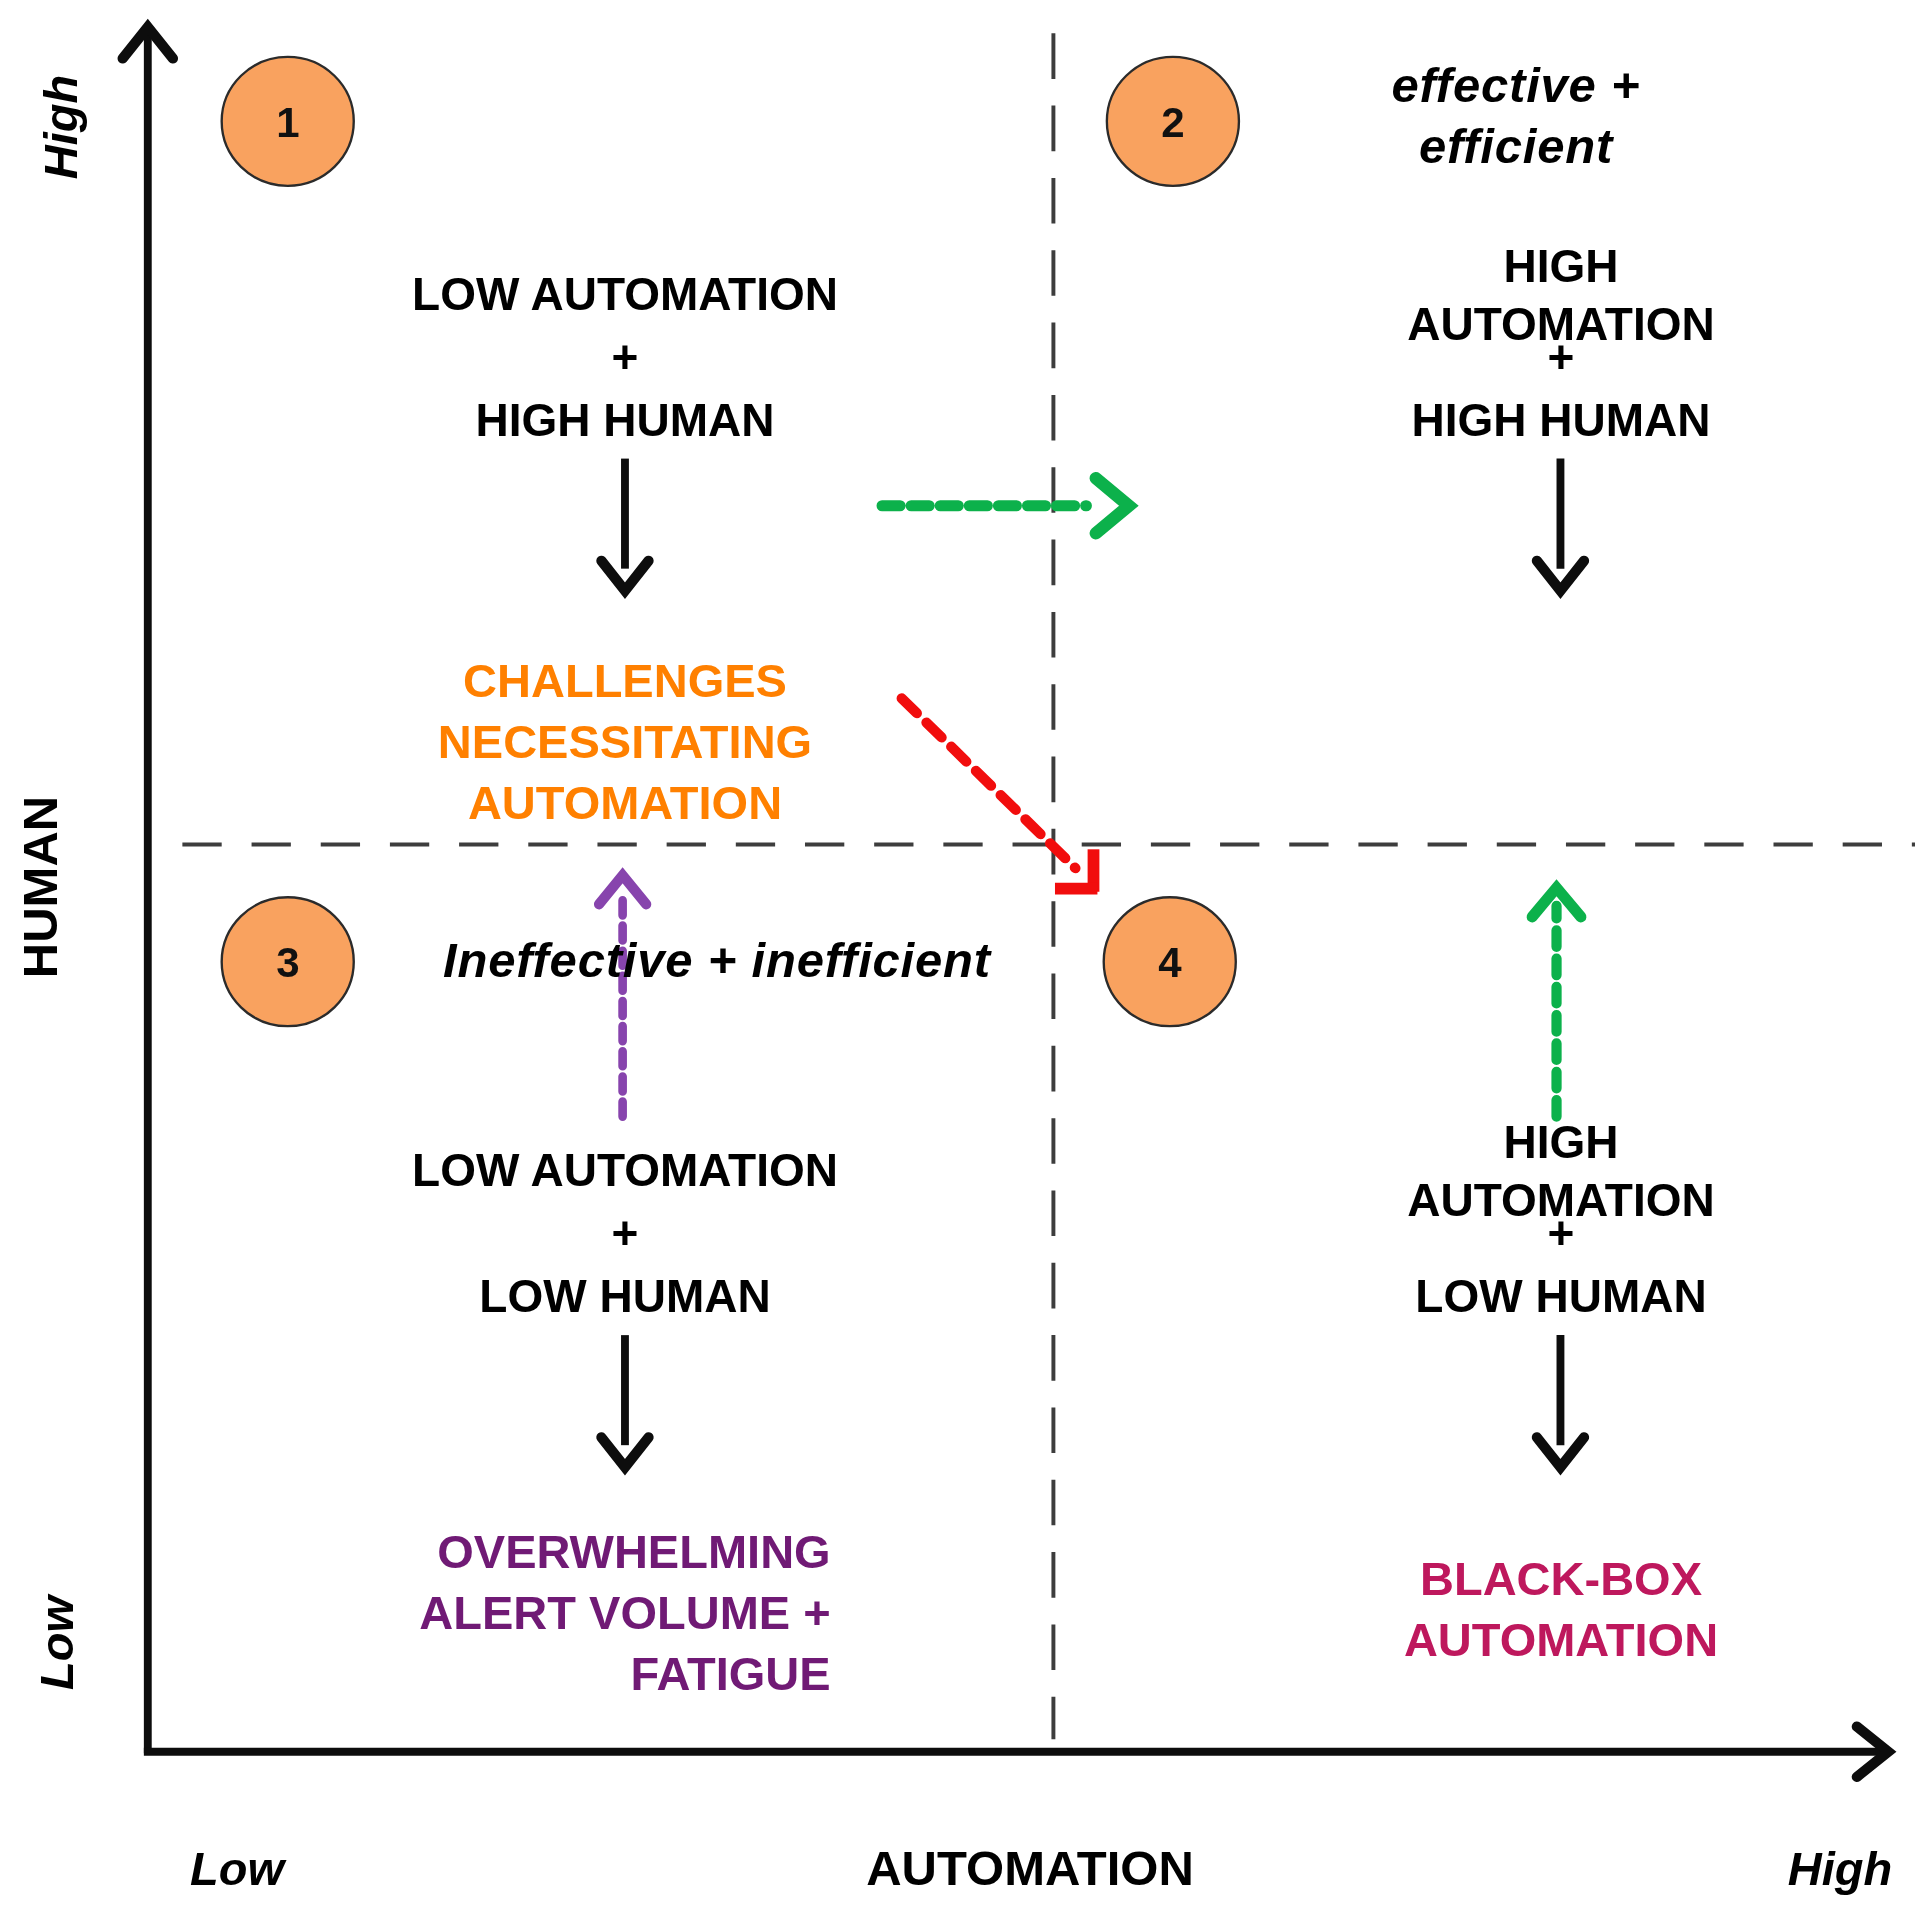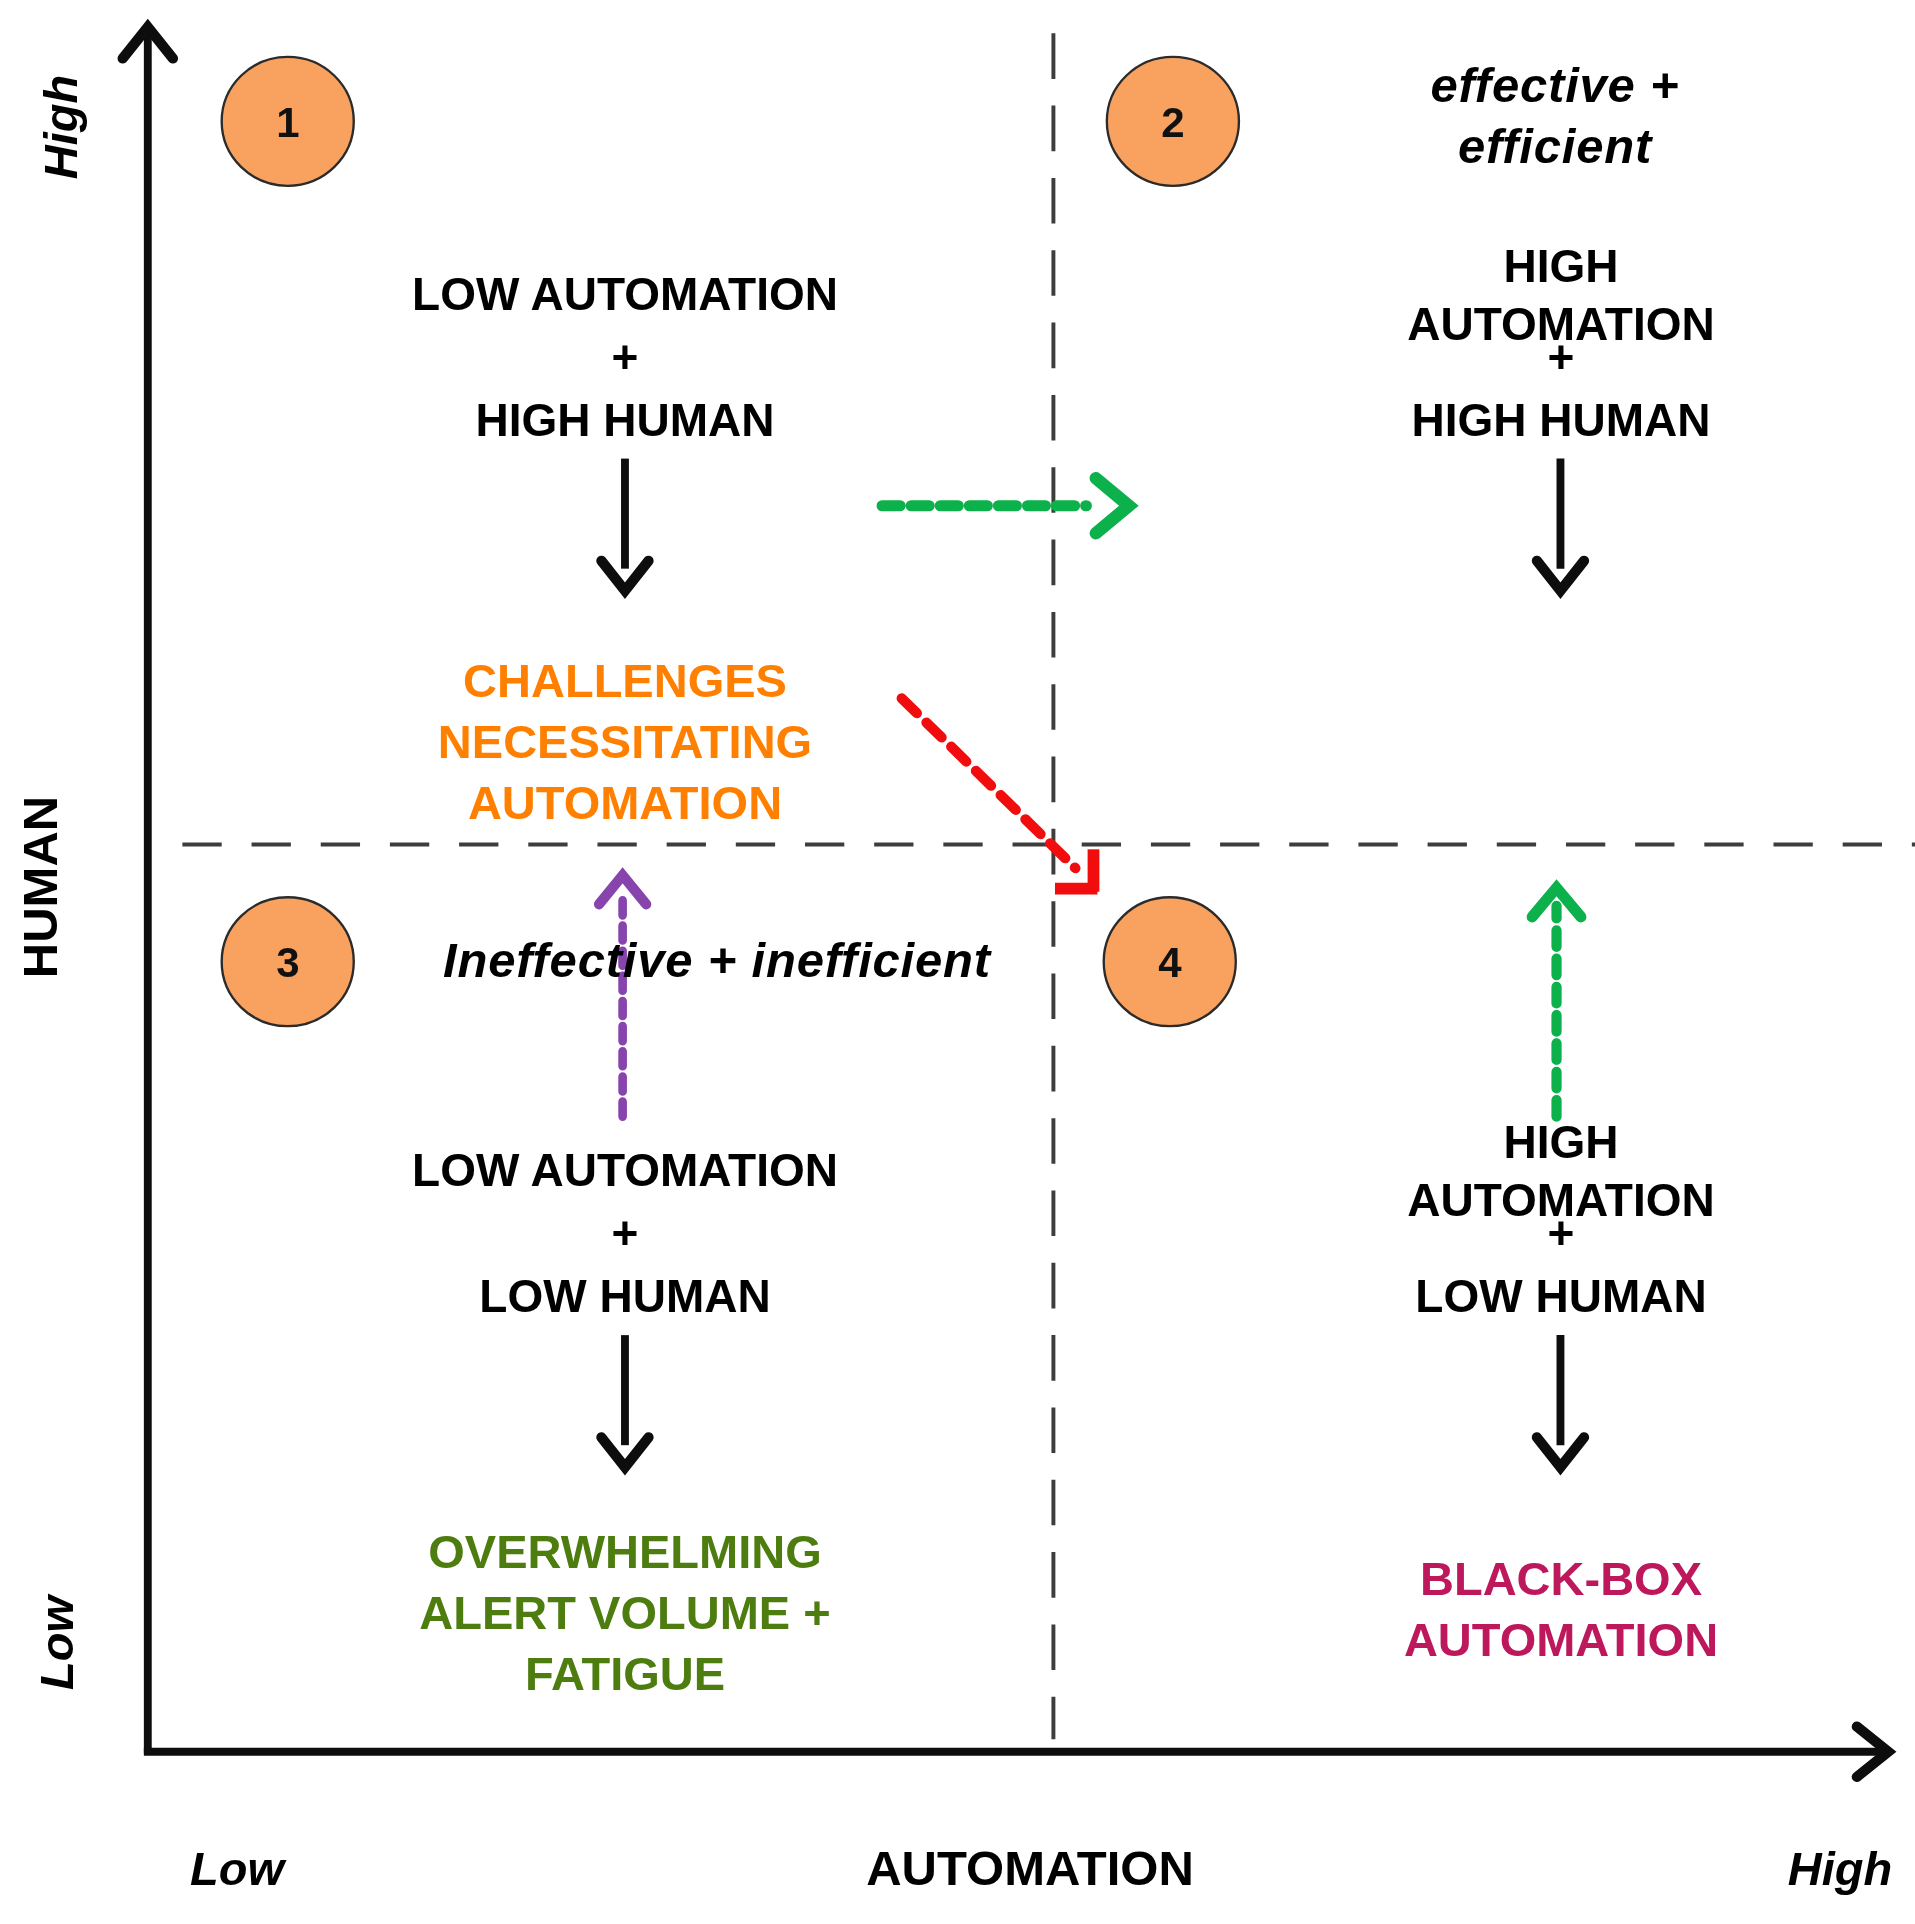--- a/index.html
+++ b/index.html
@@ -108,30 +108,30 @@
   <div class="lbl circle-num" style="left:288px;top:963px;">3</div>
   <div class="lbl circle-num" style="left:1170px;top:963px;">4</div>
 
   <div class="lbl q-state" style="left:625px;top:295px;">LOW AUTOMATION</div>
   <div class="lbl q-state" style="left:625px;top:358px;">+</div>
   <div class="lbl q-state" style="left:625px;top:421px;">HIGH HUMAN</div>
   <div class="lbl q-outcome" style="left: 625px; top: 696px; color: rgb(255, 128, 0);">CHALLENGES
 NECESSITATING
 AUTOMATION</div>
 
-  <div class="lbl q-header" style="left:1555px;top:116px;">effective + efficient</div>
+  <div class="lbl q-header" style="left:1516px;top:116px;">effective + efficient</div>
   <div class="lbl q-state" style="left:1561px;top:295px;">HIGH AUTOMATION</div>
   <div class="lbl q-state" style="left:1561px;top:358px;">+</div>
   <div class="lbl q-state" style="left:1561px;top:421px;">HIGH HUMAN</div>
 
   <div class="lbl q-header" style="left:717px;top:961px;">Ineffective + inefficient</div>
   <div class="lbl q-state" style="left:625px;top:1171px;">LOW AUTOMATION</div>
   <div class="lbl q-state" style="left:625px;top:1234px;">+</div>
   <div class="lbl q-state" style="left:625px;top:1297px;">LOW HUMAN</div>
-  <div class="lbl q-outcome" style="left: 625px; top: 1567px; color: #4d7c0f;">OVERWHELMING
+  <div class="lbl q-outcome" style="left: 625px; top: 1567px; color: #701a75; text-align: right;">OVERWHELMING
 ALERT VOLUME +
 FATIGUE</div>
 
   <div class="lbl q-state" style="left:1561px;top:1171px;">HIGH AUTOMATION</div>
   <div class="lbl q-state" style="left:1561px;top:1234px;">+</div>
   <div class="lbl q-state" style="left:1561px;top:1297px;">LOW HUMAN</div>
   <div class="lbl q-outcome" style="left: 1561px; top: 1564px; color: #be185d;">BLACK-BOX
 AUTOMATION</div>
 
   <div class="lbl axis-ital rot" style="left:61px;top:127px;">High</div>

